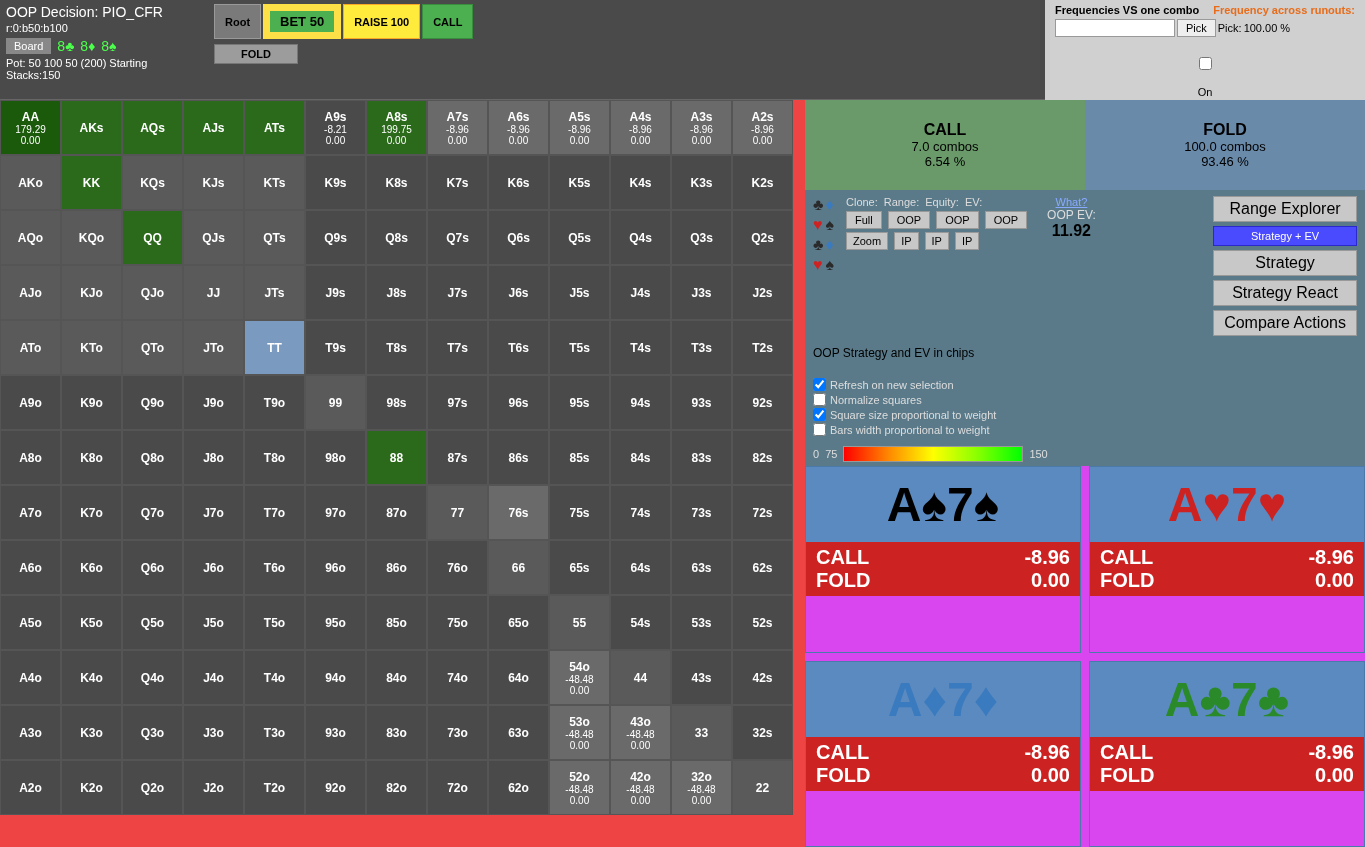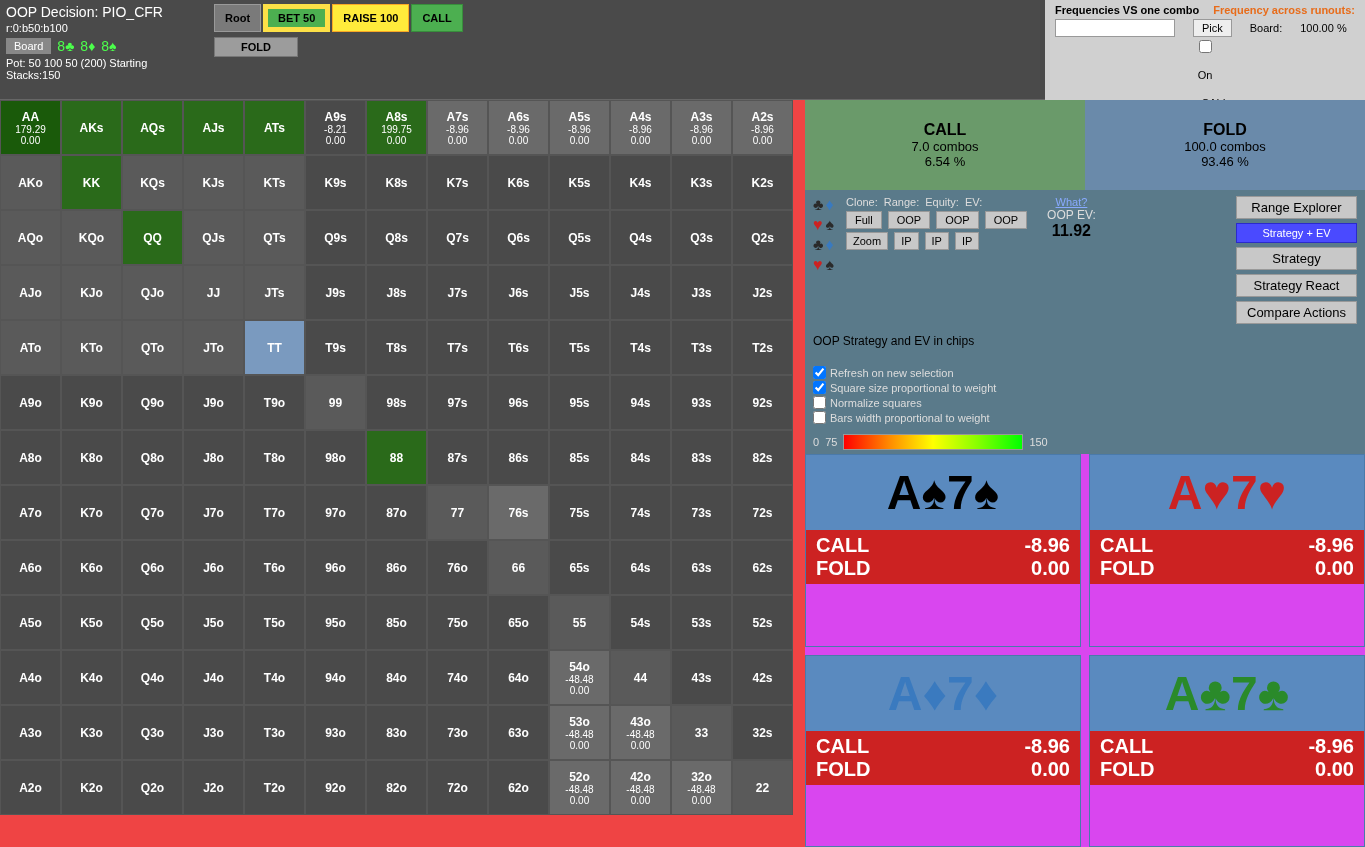--- a/index.html
+++ b/index.html
@@ -47,21 +47,21 @@
     #action-buttons {
       display: flex;
       flex-direction: column;
       padding: 4px;
       gap: 2px;
     }
     #action-buttons-row1 { display: flex; gap: 2px; }
     #action-buttons-row2 { display: flex; gap: 2px; margin-top: 2px; }
 
     .btn-root { background: #7a7a7a; color: #000; border: 1px solid #999; padding: 3px 10px; font-size: 11px; font-weight: bold; cursor: pointer; }
-    .btn-bet { background: #4caf50; color: #000; border: 5px solid #fde047; padding: 3px 10px; font-size: 11px; font-weight: bold; cursor: pointer; }
+    .btn-bet { background: #4caf50; color: #000; border: 7px solid #fde047; padding: 3px 10px; font-size: 13px; font-weight: bold; cursor: pointer; }
     .btn-raise { background: #ffeb3b; color: #000; border: 1px solid #f9a825; padding: 3px 10px; font-size: 11px; font-weight: bold; cursor: pointer; }
     .btn-call { background: #4caf50; color: #000; border: 1px solid #388e3c; padding: 3px 10px; font-size: 11px; font-weight: bold; cursor: pointer; }
     .btn-fold { background: #9c9c9c; color: #000; border: 1px solid #777; padding: 3px 26px; font-size: 11px; font-weight: bold; cursor: pointer; }
 
     #freq-panel {
       margin-left: auto;
       padding: 4px 10px;
       color: #000;
       background: #d0d0d0;
       min-width: 350px;
@@ -179,21 +179,21 @@
       display: flex;
       flex-direction: column;
       gap: 4px;
       margin-left: auto;
     }
     .rb-btn {
       background: #c8c8c8;
       color: #000;
       border: 1px solid #999;
       padding: 3px 10px;
-      font-size: 13px;
+      font-size: 16px;
       cursor: pointer;
       text-align: center;
     }
     .rb-btn-active {
       background: #4a4aff;
       color: #fff;
       border: 1px solid #2a2acc;
       padding: 3px 10px;
       font-size: 11px;
       cursor: pointer;
@@ -307,24 +307,24 @@
     <div id="action-buttons-row2" style="display:flex;gap:2px;margin-top:3px;">
       <button class="btn-fold">FOLD</button>
     </div>
   </div>
 
   <div id="freq-panel" style="background:#d0d0d0;color:#000;margin-left:auto;padding:4px 10px;font-size:11px;min-width:320px;">
     <div style="display:flex;justify-content:space-between;align-items:center;margin-bottom:3px;">
       <span style="font-size:11px;font-weight:bold;">Frequencies VS one combo</span>
       <span class="freq-across">Frequency across runouts:</span>
     </div>
-    <div style="display:flex;align-items:center;gap:18px;margin-bottom:3px;">
+    <div style="display:flex;align-items:center;gap:2px;margin-bottom:20px;">
       <input class="freq-input" type="text" value="" style="width: 120px; border: 1px solid rgb(153, 153, 153); padding: 2px 4px; font-size: 11px; background: rgb(255, 255, 255); color: rgb(0, 0, 0);">
       <button class="pick-btn" style="border:1px solid #999;background:#eee;padding:2px 8px;cursor:pointer;font-size:11px;color:#000;">Pick</button>
-      <span style="color:#000;">Board:</span>
+      <span style="color:#000;">Pick:</span>
       <span style="color:#000;">100.00 %</span>
     </div>
     <div style="display:flex;align-items:center;gap:16px;margin-bottom:16px;flex-direction:column;">
       <input type="checkbox" style="">
       <label style="color:#000;">On</label>
       <span style="margin-left:20px;color:#000;">CALL</span>
       <span style="color:#000;">6.54 %</span>
     </div>
     <div style="display:flex;align-items:center;gap:4px;">
       <span style="margin-left:28px;color:#000;">FOLD</span>
@@ -941,26 +941,26 @@
       </div>
     </div>
 
     <div id="checkboxes-area">
       <div style="color:#000;font-size:12px;font-weight:normal;margin-bottom:18px;">OOP Strategy and EV in chips</div>
       <div class="cb-row">
         <input type="checkbox" checked="" style="">
         <label>Refresh on new selection</label>
       </div>
       <div class="cb-row">
+        <input type="checkbox" style="">
+        <label>Normalize squares</label>
+      </div>
+      <div class="cb-row">
         <input type="checkbox" checked="" style="">
         <label>Square size proportional to weight</label>
-      </div>
-      <div class="cb-row">
-        <input type="checkbox" style="">
-        <label>Normalize squares</label>
       </div>
       <div class="cb-row">
         <input type="checkbox" style="">
         <label>Bars width proportional to weight</label>
       </div>
     </div>
 
     <div id="scale-row">
       <span class="scale-num">0</span>
       <span class="scale-num">75</span>

